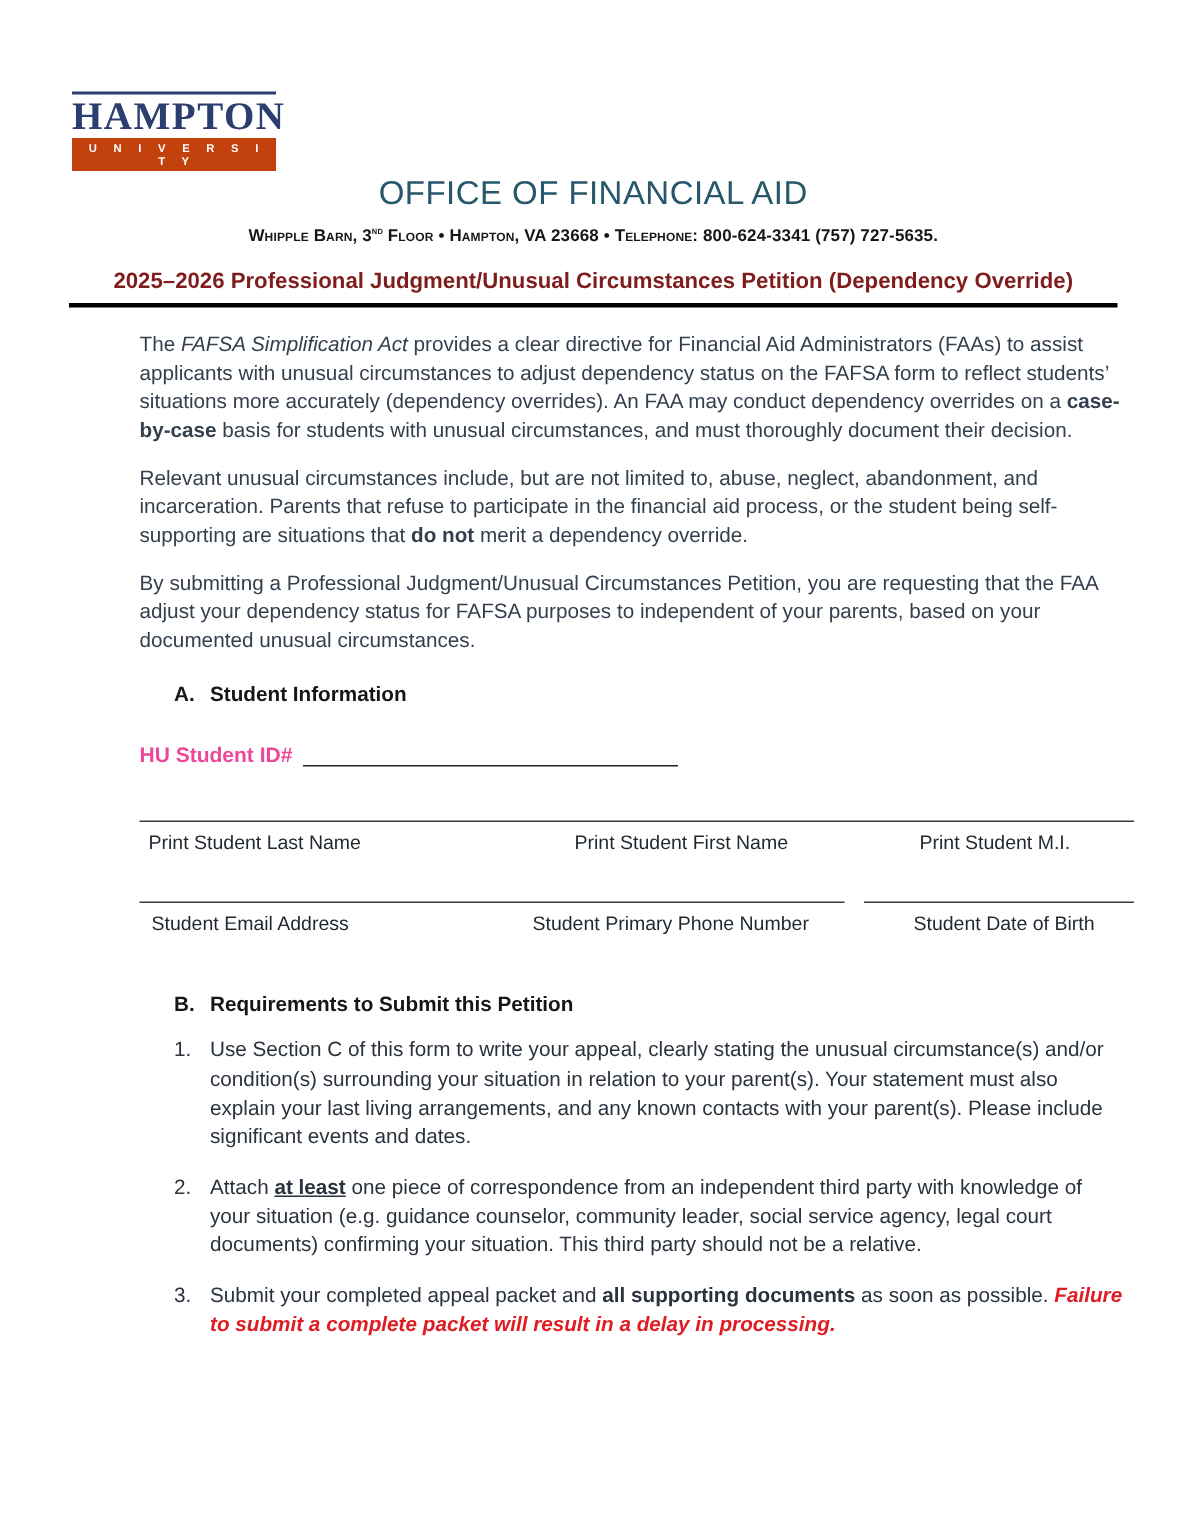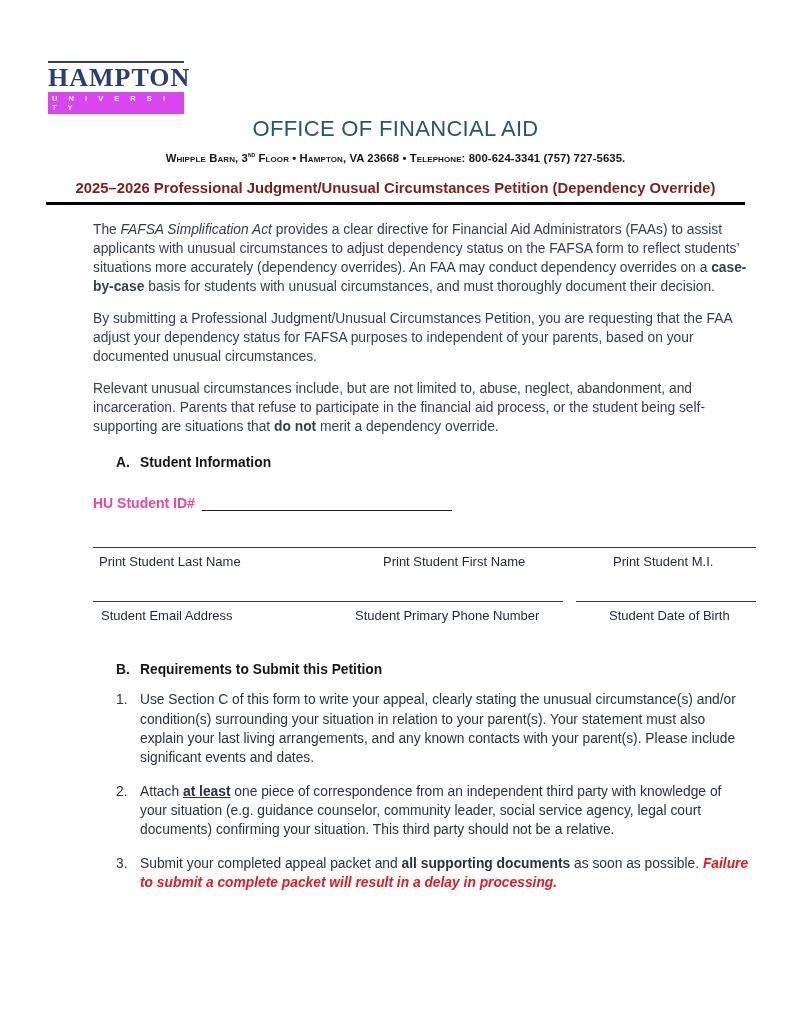--- a/index.html
+++ b/index.html
@@ -25,26 +25,26 @@
     font-size: 26px;
     font-weight: 600;
     letter-spacing: 1px;
     color: #2c3e6f;
     border-top: 2px solid #2c3e6f;
     padding-top: 1px;
     line-height: 1.05;
     text-align: center;
   }
   .logo-bar {
-    background: #d946ef;
+    background: #c2410c;
     color: #ffffff;
     font-size: 7.5px;
     font-weight: 700;
     letter-spacing: 4.5px;
-    text-align: left;
+    text-align: center;
     padding: 2px 0 2px 4px;
     margin-top: 1px;
   }
 
   
   .header { padding-top: 116px; text-align: center; }
   .office-title {
     font-size: 22px;
     font-weight: 400;
     color: #26576a;
@@ -162,22 +162,22 @@
 
   <div class="header">
     <div class="office-title">OFFICE OF FINANCIAL AID</div>
     <div class="address-line"><span>Whipple Barn, 3</span><span class="sup">nd</span><span> Floor • Hampton, VA  23668 • Telephone: 800-624-3341 (757) 727-5635.</span></div>
     <div class="form-title">2025–2026 Professional Judgment/Unusual Circumstances Petition (Dependency Override)</div>
     <div class="title-rule"></div>
   </div>
 
   <div class="intro">
     <p><span>The </span><span style="font-style: italic;">FAFSA Simplification Act</span><span> provides a clear directive for Financial Aid Administrators (FAAs) to assist applicants with unusual circumstances to adjust dependency status on the FAFSA form to reflect students’ situations more accurately (dependency overrides). An FAA may conduct dependency overrides on a </span><span style="font-weight: 700;">case-by-case</span><span> basis for students with unusual circumstances, and must thoroughly document their decision.</span></p>
+    <p><span>Relevant unusual circumstances include, but are not limited to, abuse, neglect, abandonment, and incarceration. Parents that refuse to participate in the financial aid process, or the student being self-supporting are situations that </span><span style="font-weight: 700;">do not</span><span> merit a dependency override.</span></p>
     <p><span>By submitting a Professional Judgment/Unusual Circumstances Petition, you are requesting that the FAA adjust your dependency status for FAFSA purposes to independent of your parents, based on your documented unusual circumstances.</span></p>
-    <p><span>Relevant unusual circumstances include, but are not limited to, abuse, neglect, abandonment, and incarceration. Parents that refuse to participate in the financial aid process, or the student being self-supporting are situations that </span><span style="font-weight: 700;">do not</span><span> merit a dependency override.</span></p>
   </div>
 
   <div class="section-heading section-a">
     <span class="sec-label">A.</span>
     <span>Student Information</span>
   </div>
 
   <div class="id-row">
     <span>HU Student ID#</span>
     <span class="id-blank"></span>

